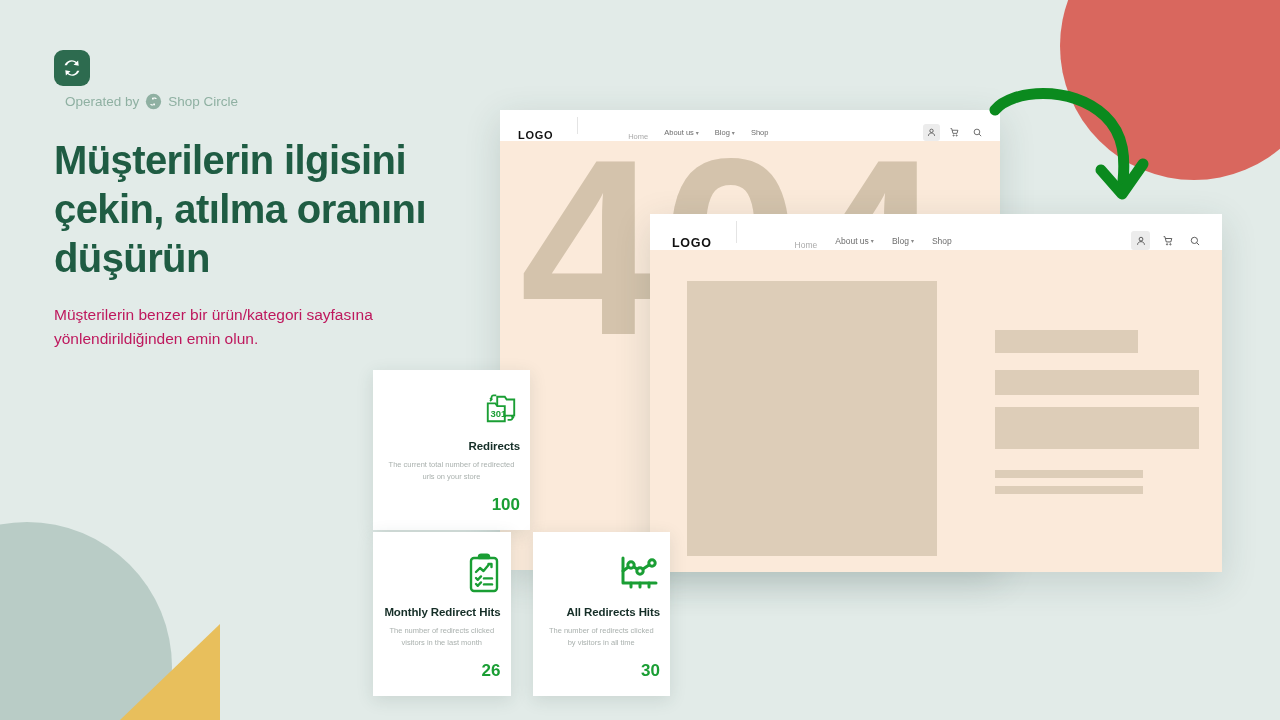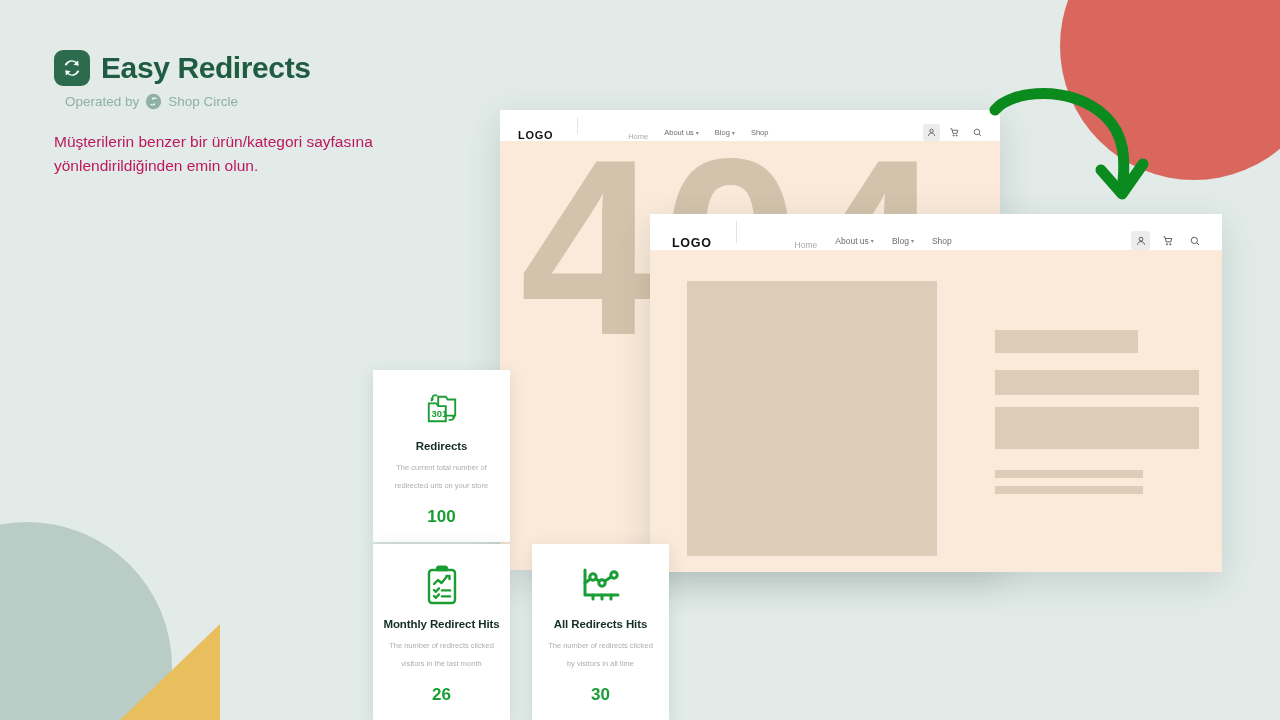--- a/index.html
+++ b/index.html
@@ -130,32 +130,32 @@
   .bar-line2 { width: 148px; height: 8px; margin-top: 8px; }
 
   
   .arrow-wrap { position: absolute; left: 985px; top: 82px; width: 180px; height: 130px; }
 
   
   .cards { position: absolute; left: 373px; top: 370px; width: 297px; }
   .card-row { display: flex; gap: 22px; }
   .card-row + .card-row { margin-top: 2px; }
   .card {
-    width: 137px; background: #fff; padding: 17px 10px 15px;
+    width: 157px; background: #fff; padding: 17px 10px 15px;
     box-shadow: 0 4px 16px rgba(40,70,60,0.13);
-    display: flex; flex-direction: column; align-items: center;
+    display: flex; flex-direction: column; align-items: flex-end;
     text-align: center;
   }
   .card-icon { height: 44px; display: flex; align-items: center; justify-content: center; }
   .card-title {
     font-size: 11.5px; font-weight: bold; color: #152e27;
     margin-top: 9px; letter-spacing: -0.1px;
   }
   .card-desc {
-    font-size: 7.5px; line-height: 18px; color: #aab1ae;
+    font-size: 7.5px; line-height: 12px; color: #aab1ae;
     margin-top: 7px; padding: 0 4px;
   }
   .card-value {
     font-size: 17px; font-weight: bold; color: #1a9e34; margin-top: 12px;
   }
   .card-tall .card-icon { height: 48px; }
 </style>
 </head>
 <body>
 
@@ -167,35 +167,35 @@
 
   <div class="left-col">
 
     <div class="brand-row">
       <div class="brand-logo">
         <svg width="24" height="24" viewBox="0 0 24 24">
           <path d="M7 9.2a5.2 5.2 0 0 1 8.6-2.1l-2.1 1.7 5.2 1-0.6-5.2-1.6 1.3A7.6 7.6 0 0 0 4.6 9.2z" fill="#fff"></path>
           <path d="M17 14.8a5.2 5.2 0 0 1-8.6 2.1l2.1-1.7-5.2-1 .6 5.2 1.6-1.3a7.6 7.6 0 0 0 11.9-3.3z" fill="#fff"></path>
         </svg>
       </div>
-      <div class="brand-name">Easy Redirects</div>
     </div>
 
     <div class="operated-row">
       <span class="operated-text">Operated by</span>
       <span class="sc-badge">
         <svg width="17" height="17" viewBox="0 0 20 20">
           <circle cx="10" cy="10" r="9" fill="#8fb0a2"></circle>
           <path d="M12.6 7.1c-.7-.8-1.9-1-2.8-.5l1 .8-2.6.3.2-2.6.8.7c1.6-1 3.8-.6 4.9 1z" fill="#fff"></path>
           <path d="M7.4 12.9c.7.8 1.9 1 2.8.5l-1-.8 2.6-.3-.2 2.6-.8-.7c-1.6 1-3.8.6-4.9-1z" fill="#fff"></path>
         </svg>
       </span>
       <span class="operated-text">Shop Circle</span>
     </div>
 
+    <h1 class="headline">Müşterilerin ilgisini çekin, atılma oranını düşürün</h1>
     <p class="subline">Müşterilerin benzer bir ürün/kategori sayfasına yönlendirildiğinden emin olun.</p>
   </div>
 
   <div class="browser browser-back">
     <div class="nav">
       <span class="nav-logo">LOGO</span>
       <span class="nav-div"></span>
       <div class="nav-links">
         <span class="nav-link muted">
             <span>Home</span>

